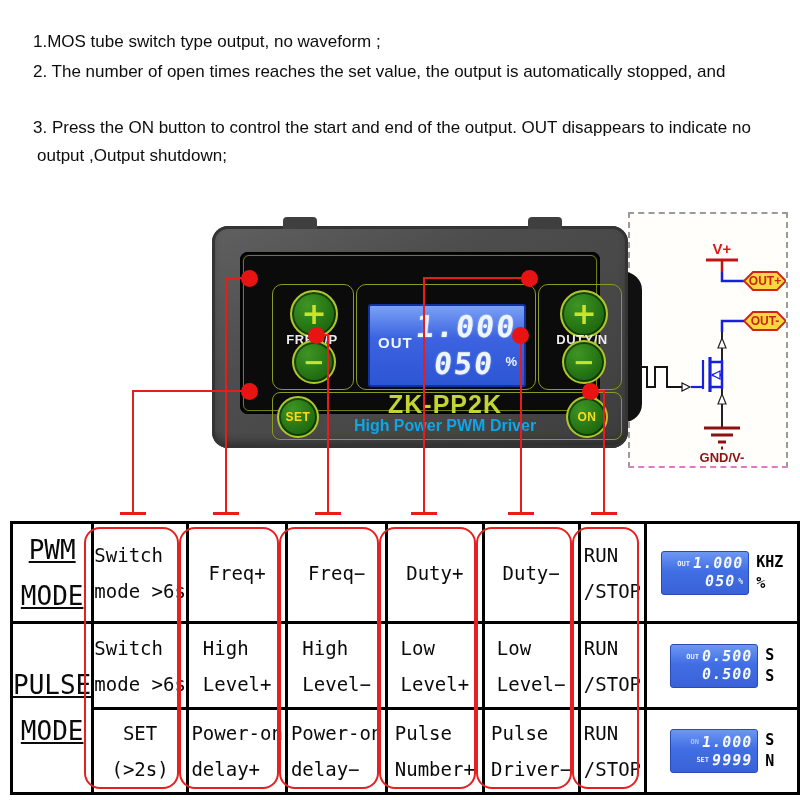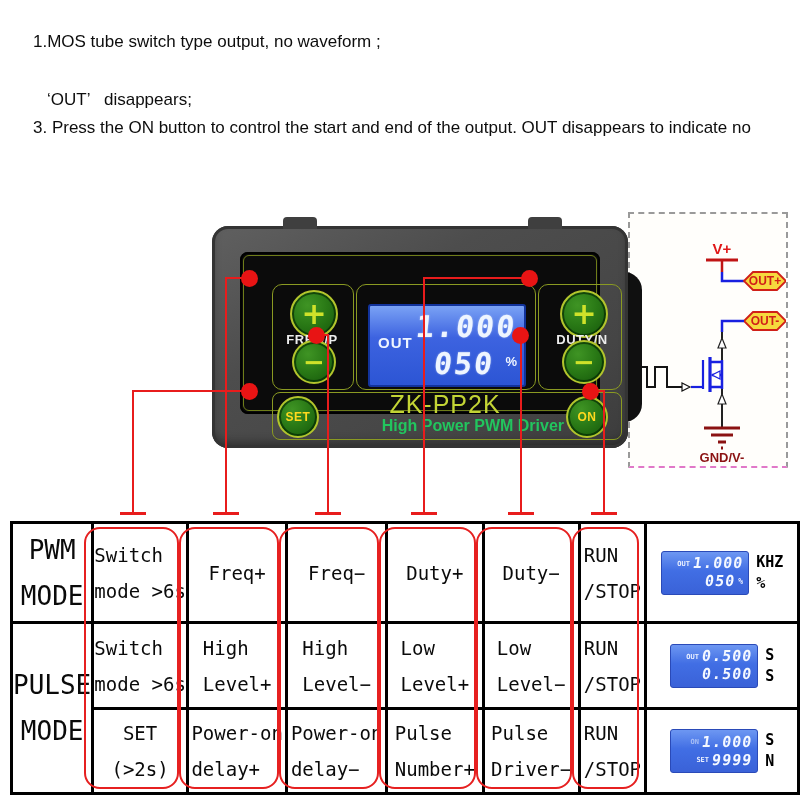--- a/index.html
+++ b/index.html
@@ -29,62 +29,63 @@
   .lcd{position:absolute;left:128px;top:52px;width:154px;height:79px;border-radius:3px;
        background:linear-gradient(180deg,#7aa2f5 0%,#3d63e0 40%,#2c55d4 100%);
        border:2px solid #12339c;}
   .lcd .out{position:absolute;left:8px;top:28px;font-size:15px;font-weight:bold;color:#eef5ff;letter-spacing:1px;}
   .seg{font-family:"DejaVu Sans Mono",monospace;font-weight:bold;color:#eef5ff;
        transform:skewX(-6deg);letter-spacing:2px;text-shadow:0 0 2px rgba(240,248,255,.55);}
   .lcd .v1{position:absolute;right:8px;top:3px;font-size:30px;}
   .lcd .v2{position:absolute;right:30px;top:40px;font-size:30px;}
   .lcd .pct{position:absolute;right:7px;top:48px;font-size:13px;font-weight:bold;color:#eef5ff;}
   .model{position:absolute;left:116px;top:138px;width:178px;text-align:center;color:#c3d435;
-         font-size:25px;font-weight:normal;letter-spacing:1px;}
-  .subtitle{position:absolute;left:86px;top:165px;width:238px;text-align:right;color:#22c55e;
+         font-size:25px;font-weight:bold;letter-spacing:1px;}
+  .subtitle{position:absolute;left:86px;top:165px;width:238px;text-align:center;color:#0ea5e9;
          font-size:16px;font-weight:bold;}
   .blob{position:absolute;left:610px;top:272px;width:32px;height:150px;background:#101010;
         border-radius:0 18px 18px 0;z-index:2;}
   
   .circuit{position:absolute;left:628px;top:212px;width:160px;height:256px;z-index:1;background:#fffefb;
            border:2px dashed #9a9a9a;border-bottom-color:#e078c8;box-sizing:border-box;}
   
   .rl{position:absolute;background:#e81c1c;z-index:5;}
   .rdot{position:absolute;width:17px;height:17px;border-radius:50%;background:#e81414;z-index:6;}
   .rbox{position:absolute;top:527px;height:258px;border:2.5px solid #e62020;border-radius:16px;
         z-index:4;pointer-events:none;}
   
   .modetable{position:absolute;left:10px;top:521px;z-index:2;border-collapse:collapse;table-layout:fixed;
              font-family:"DejaVu Sans Mono",monospace;font-size:19px;color:#0a0a0a;background:#fff;}
   .modetable td{border:3px solid #000;text-align:center;vertical-align:middle;padding:0;}
   .ct{display:inline-block;text-align:left;line-height:36px;}
   .ctc{display:inline-block;text-align:center;line-height:36px;}
-  .mode-cell{font-size:26px;line-height:46px;}
+  .mode-cell{font-size:26px;line-height:46px;text-decoration:underline;}
   
   .lcdwrap{display:flex;align-items:center;justify-content:center;gap:7px;}
   .minilcd{width:86px;height:42px;border-radius:3px;border:1px solid #2a4ab8;
            background:linear-gradient(180deg,#6d97f2 0%,#416ee4 45%,#3a62d8 100%);
            display:flex;flex-direction:column;justify-content:center;}
   .mrow{display:flex;align-items:center;justify-content:flex-end;gap:3px;height:18px;padding:0 5px;}
   .mtag{font-size:7px;font-weight:bold;color:#eaf0ff;letter-spacing:0;}
   .mtag.faint{opacity:.55;}
   .mdig{font-family:"DejaVu Sans Mono",monospace;font-weight:bold;font-size:15px;color:#f4f8ff;
         transform:skewX(-8deg);letter-spacing:1px;line-height:1;}
   .mpct{font-size:8px;font-weight:bold;color:#eaf0ff;}
   .munits{display:flex;flex-direction:column;align-items:flex-start;font-family:"DejaVu Sans Mono",monospace;
           font-weight:bold;font-size:15px;line-height:21px;color:#000;}
 </style>
 </head>
 <body>
 
 <div id="page">
 
   <div class="instr" style="left:33px;top:32px">1.MOS tube switch type output, no waveform ;</div>
-  <div class="instr" style="left:47px;top:90px">‘OUT’   disappears;</div>
+  <div class="instr" style="left:33px;top:62px">2. The number of open times reaches the set value, the output is automatically stopped, and</div>
   <div class="instr" style="left:33px;top:118px">3. Press the ON button to control the start and end of the output. OUT disappears to indicate no</div>
+  <div class="instr" style="left:37px;top:146px">output ,Output shutdown;</div>
 
   <div class="circuit">
     <svg width="156" height="252" viewBox="0 0 156 252">
       <text x="92" y="40" text-anchor="middle" font-size="15" font-weight="bold" fill="#e01818">V+</text>
       <line x1="76" y1="46" x2="108" y2="46" stroke="#c01414" stroke-width="3"></line>
       <line x1="92" y1="46" x2="92" y2="58" stroke="#c01414" stroke-width="2.5"></line>
       <polyline points="92,58 92,67 114,67" fill="none" stroke="#1820e0" stroke-width="2.5"></polyline>
       <polygon points="114,67 123,58 147,58 156,67 147,76 123,76" fill="#f6d93e" stroke="#d02018" stroke-width="1.8"></polygon>
       <text x="135" y="71" text-anchor="middle" font-size="12" font-weight="bold" fill="#d02018">OUT+</text>
       <polygon points="114,107 123,98 147,98 156,107 147,116 123,116" fill="#f6d93e" stroke="#d02018" stroke-width="1.8"></polygon>

